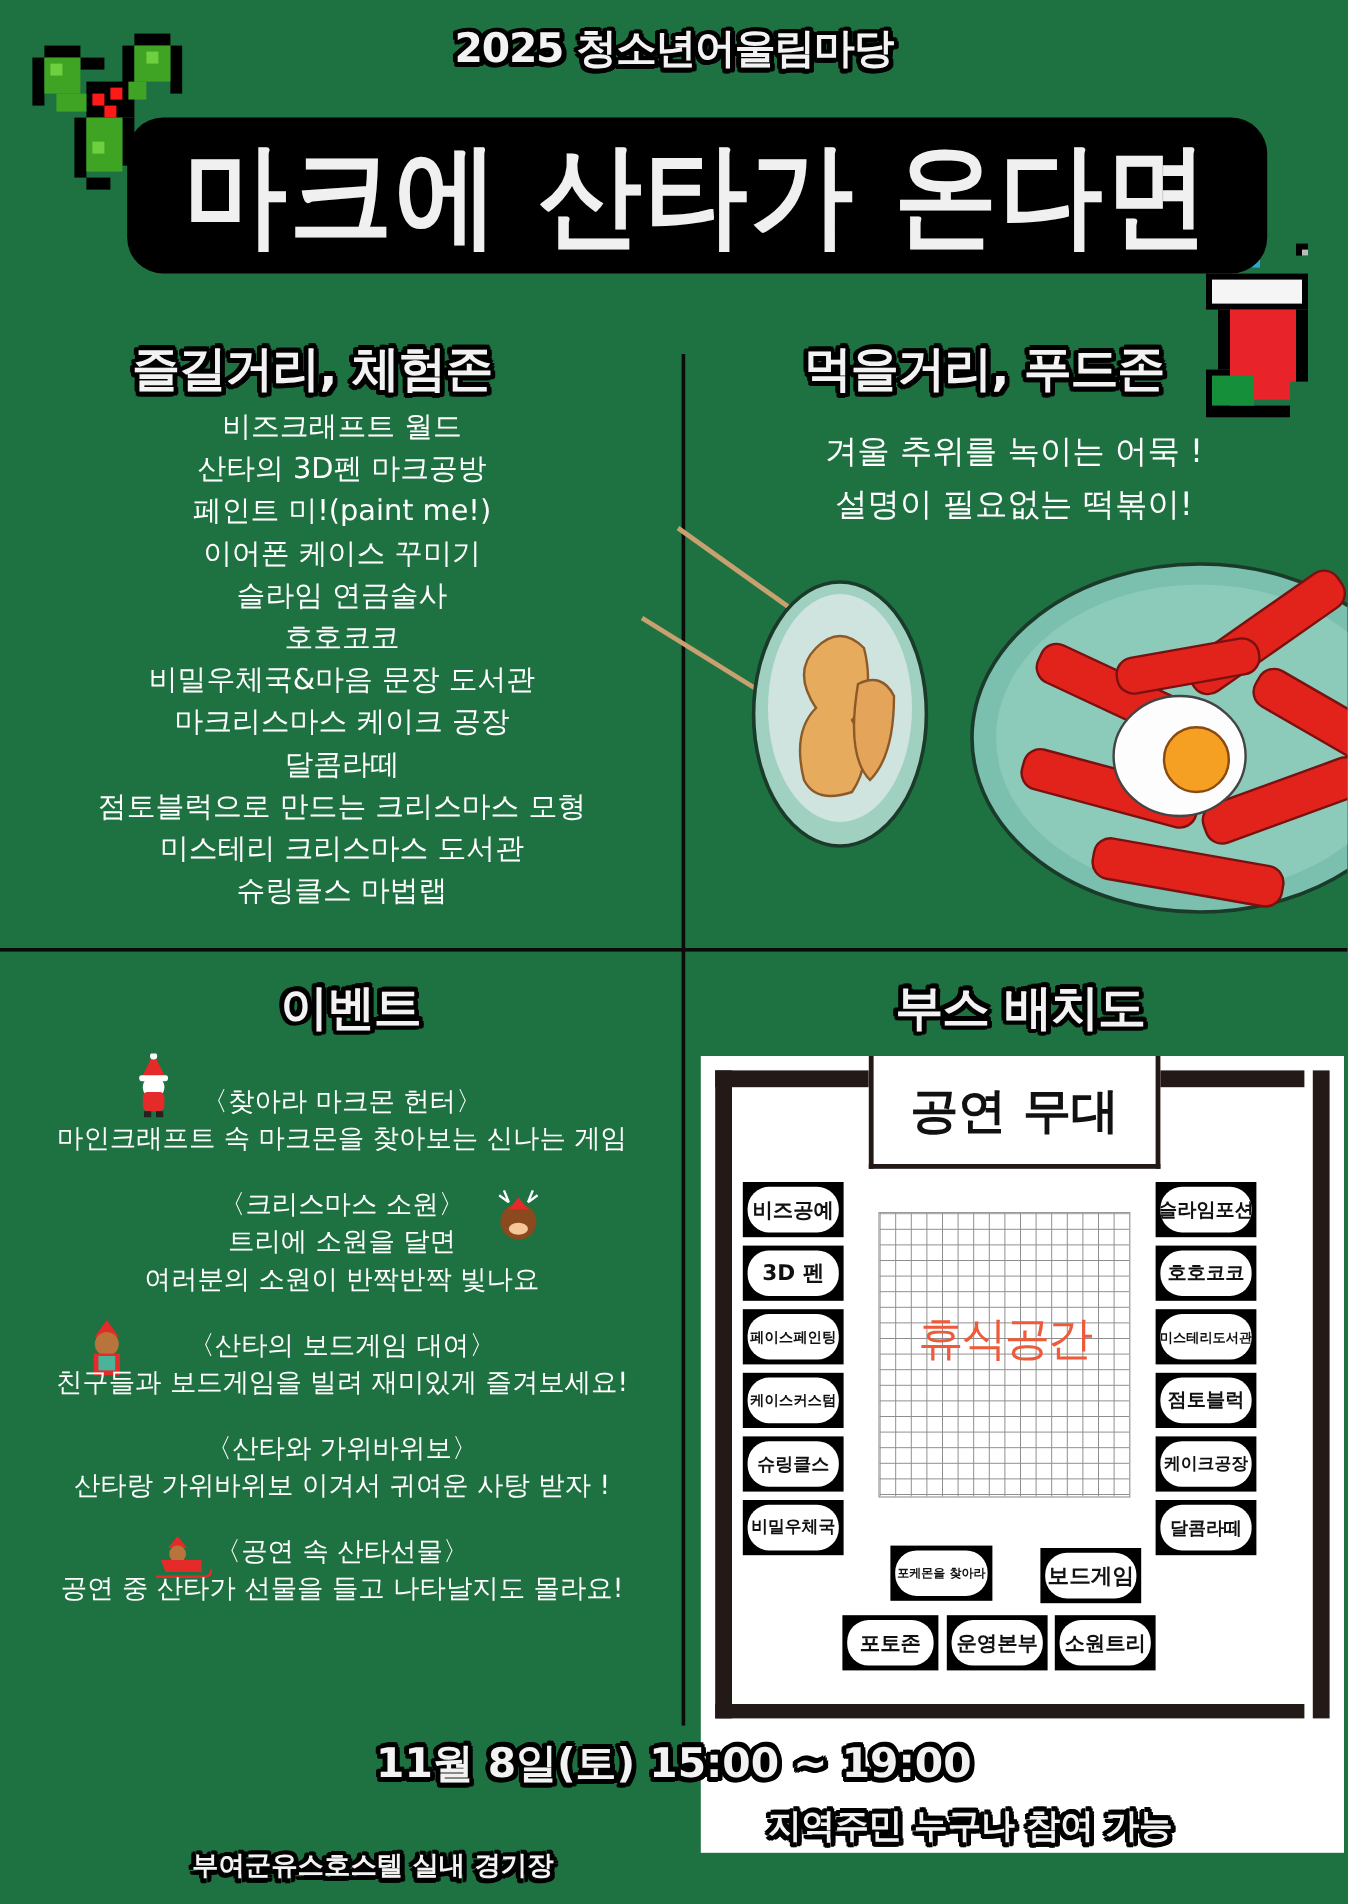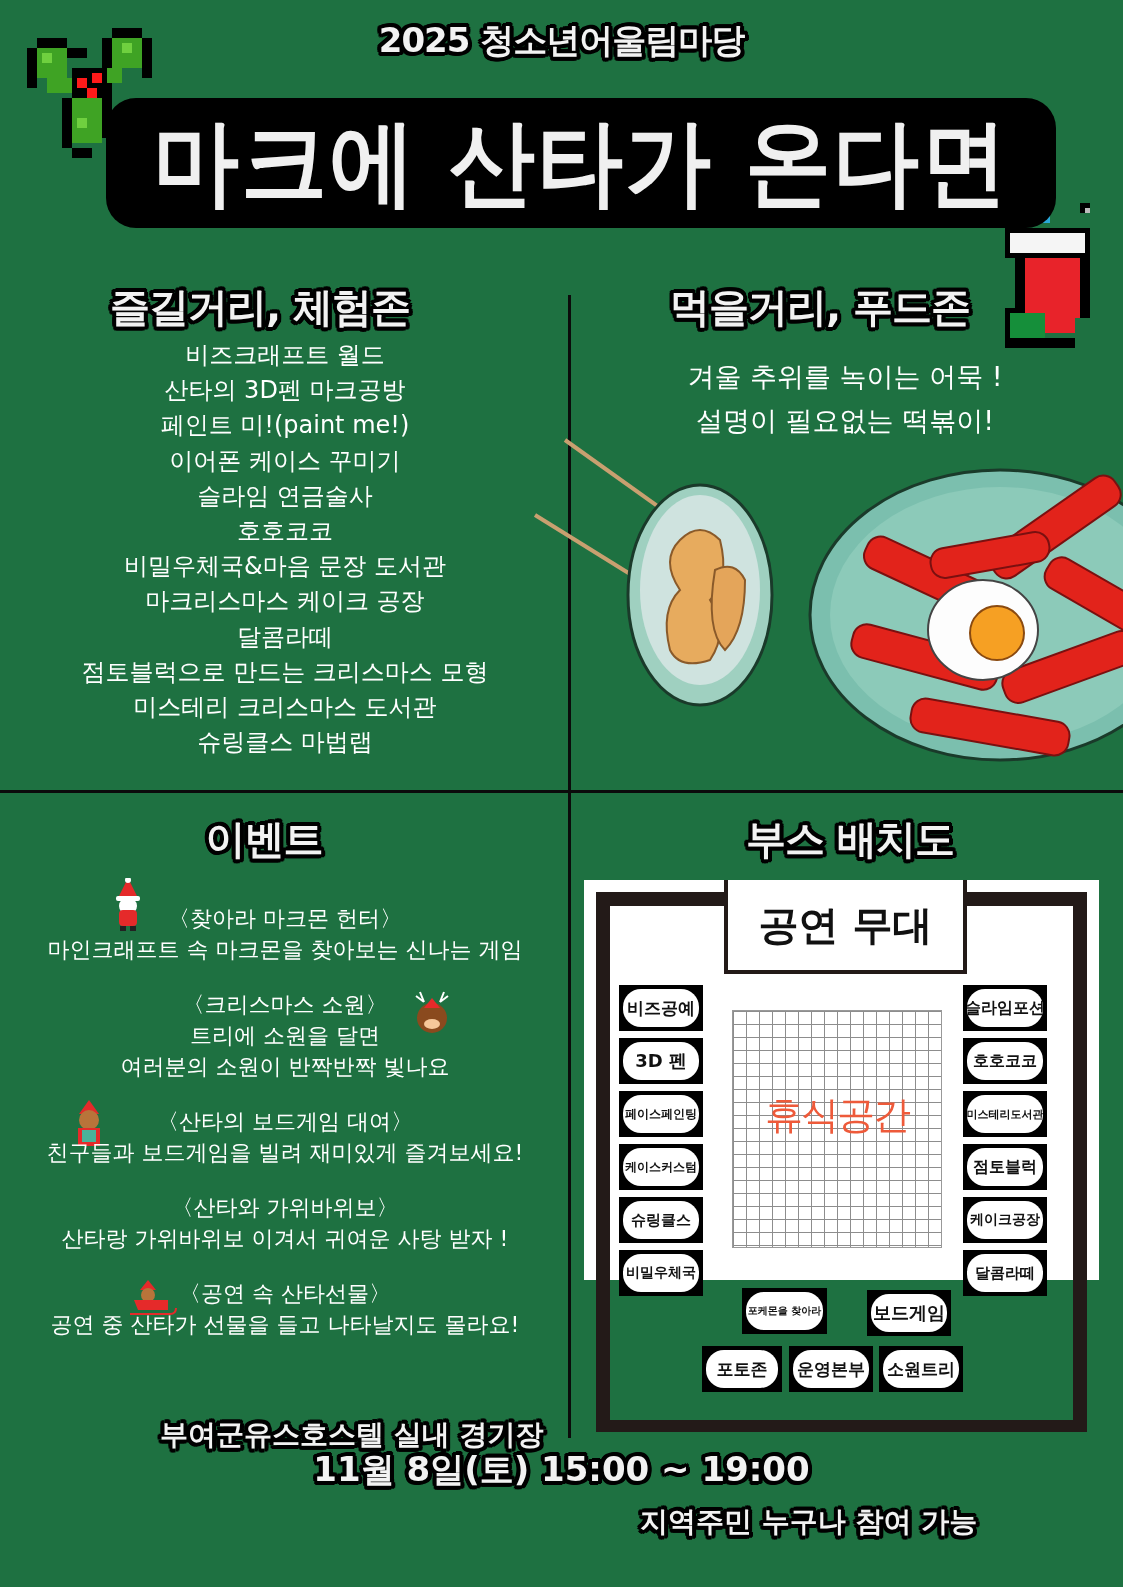--- a/index.html
+++ b/index.html
@@ -30,21 +30,21 @@
   }
   .vline { background: #0b0b0b; width: 3px; left: 568px; top: 295px; height: 1143px; }
   .hline { background: #0b0b0b; height: 3px; left: 0; width: 1123px; top: 790px; }
   .sec-head { font-size: 40px; text-align: center; letter-spacing: -1px; }
   .list { text-align: center; font-size: 24px; line-height: 35.2px; color: #fff; }
   .list div { white-space: nowrap; }
   .food-text { text-align: center; font-size: 27px; line-height: 44px; }
   .events { text-align: center; font-size: 22px; line-height: 31px; }
   .events .ev { margin-bottom: 24px; white-space: nowrap; }
   .map {
-    left: 584px; top: 880px; width: 515px; height: 400px; background: #fff;
+    left: 584px; top: 880px; width: 515px; height: 664px; background: #fff; padding-left: 21px;
   }
   .map-wall { position: absolute; background: #231a18; }
   .stage {
     position: absolute; left: 140px; top: 0; width: 235px; height: 90px;
     background: #fff; border: 4px solid #231a18; border-top: none;
     display: flex; align-items: center; justify-content: center;
     font-size: 40px; font-weight: bold; color: #111;
   }
   .booth {
     position: absolute; background: #000; padding: 4px;
@@ -62,21 +62,21 @@
       linear-gradient(to right, #8d8d8d 1px, transparent 1px),
       linear-gradient(to bottom, #8d8d8d 1px, transparent 1px);
     background-size: 13px 13px;
     border: 1px solid #999;
   }
   .rest-label {
     position: absolute; left: 148px; top: 210px; width: 210px; text-align: center;
     font-size: 38px; color: #ee5a3a; letter-spacing: -2px;
   }
   .footer-date { top: 1447px; left: 0; width: 1123px; text-align: center; font-size: 34px; }
-  .footer-left { top: 1416px; left: 160px; font-size: 28px; }
+  .footer-left { top: 1540px; left: 160px; font-size: 22px; }
   .footer-right { top: 1503px; left: 640px; font-size: 28px; }
   .icon-pix { position: absolute; }
 </style>
 </head>
 <body>
 
 <svg class="icon-pix" style="left:22px;top:18px" width="130" height="150" viewBox="0 0 26 30">
   <g fill="#000">
     <rect x="3" y="4" width="6" height="2"></rect>
       <rect x="1" y="6" width="2" height="8"></rect>
@@ -171,21 +171,21 @@
     <rect x="320" y="210" width="150" height="34" rx="14" transform="rotate(15 395 227)"></rect>
     <rect x="470" y="220" width="140" height="34" rx="14" transform="rotate(-20 540 237)"></rect>
     <rect x="380" y="280" width="160" height="34" rx="14" transform="rotate(10 460 297)"></rect>
     <rect x="510" y="150" width="120" height="34" rx="14" transform="rotate(30 570 167)"></rect>
     <rect x="400" y="110" width="120" height="30" rx="14" transform="rotate(-10 460 125)"></rect>
   </g>
   <ellipse cx="453" cy="200" rx="55" ry="50" fill="#fdfdfd" stroke="#444" stroke-width="2"></ellipse>
   <circle cx="467" cy="203" r="27" fill="#f6a023" stroke="#8a4a10" stroke-width="2"></circle>
 </svg>
 
-<div class="abs outline-text sec-head" style="left:164px;top:812px;width:200px;">이벤트</div>
+<div class="abs outline-text sec-head" style="left:192px;top:812px;width:200px;">이벤트</div>
 
 <svg class="abs" style="left:110px;top:878px" width="36" height="56" viewBox="0 0 36 56">
   <polygon points="18,0 8,20 28,20" fill="#e52a2a"></polygon>
     <circle cx="18" cy="2" r="3" fill="#fff"></circle>
   <rect x="6" y="18" width="24" height="5" rx="2" fill="#fff"></rect>
   <circle cx="18" cy="28" r="9" fill="#fff"></circle>
     <rect x="9" y="32" width="18" height="16" rx="4" fill="#e52a2a"></rect>
   <rect x="10" y="48" width="6" height="5" fill="#222"></rect>
     <rect x="20" y="48" width="6" height="5" fill="#222"></rect>
 </svg>

